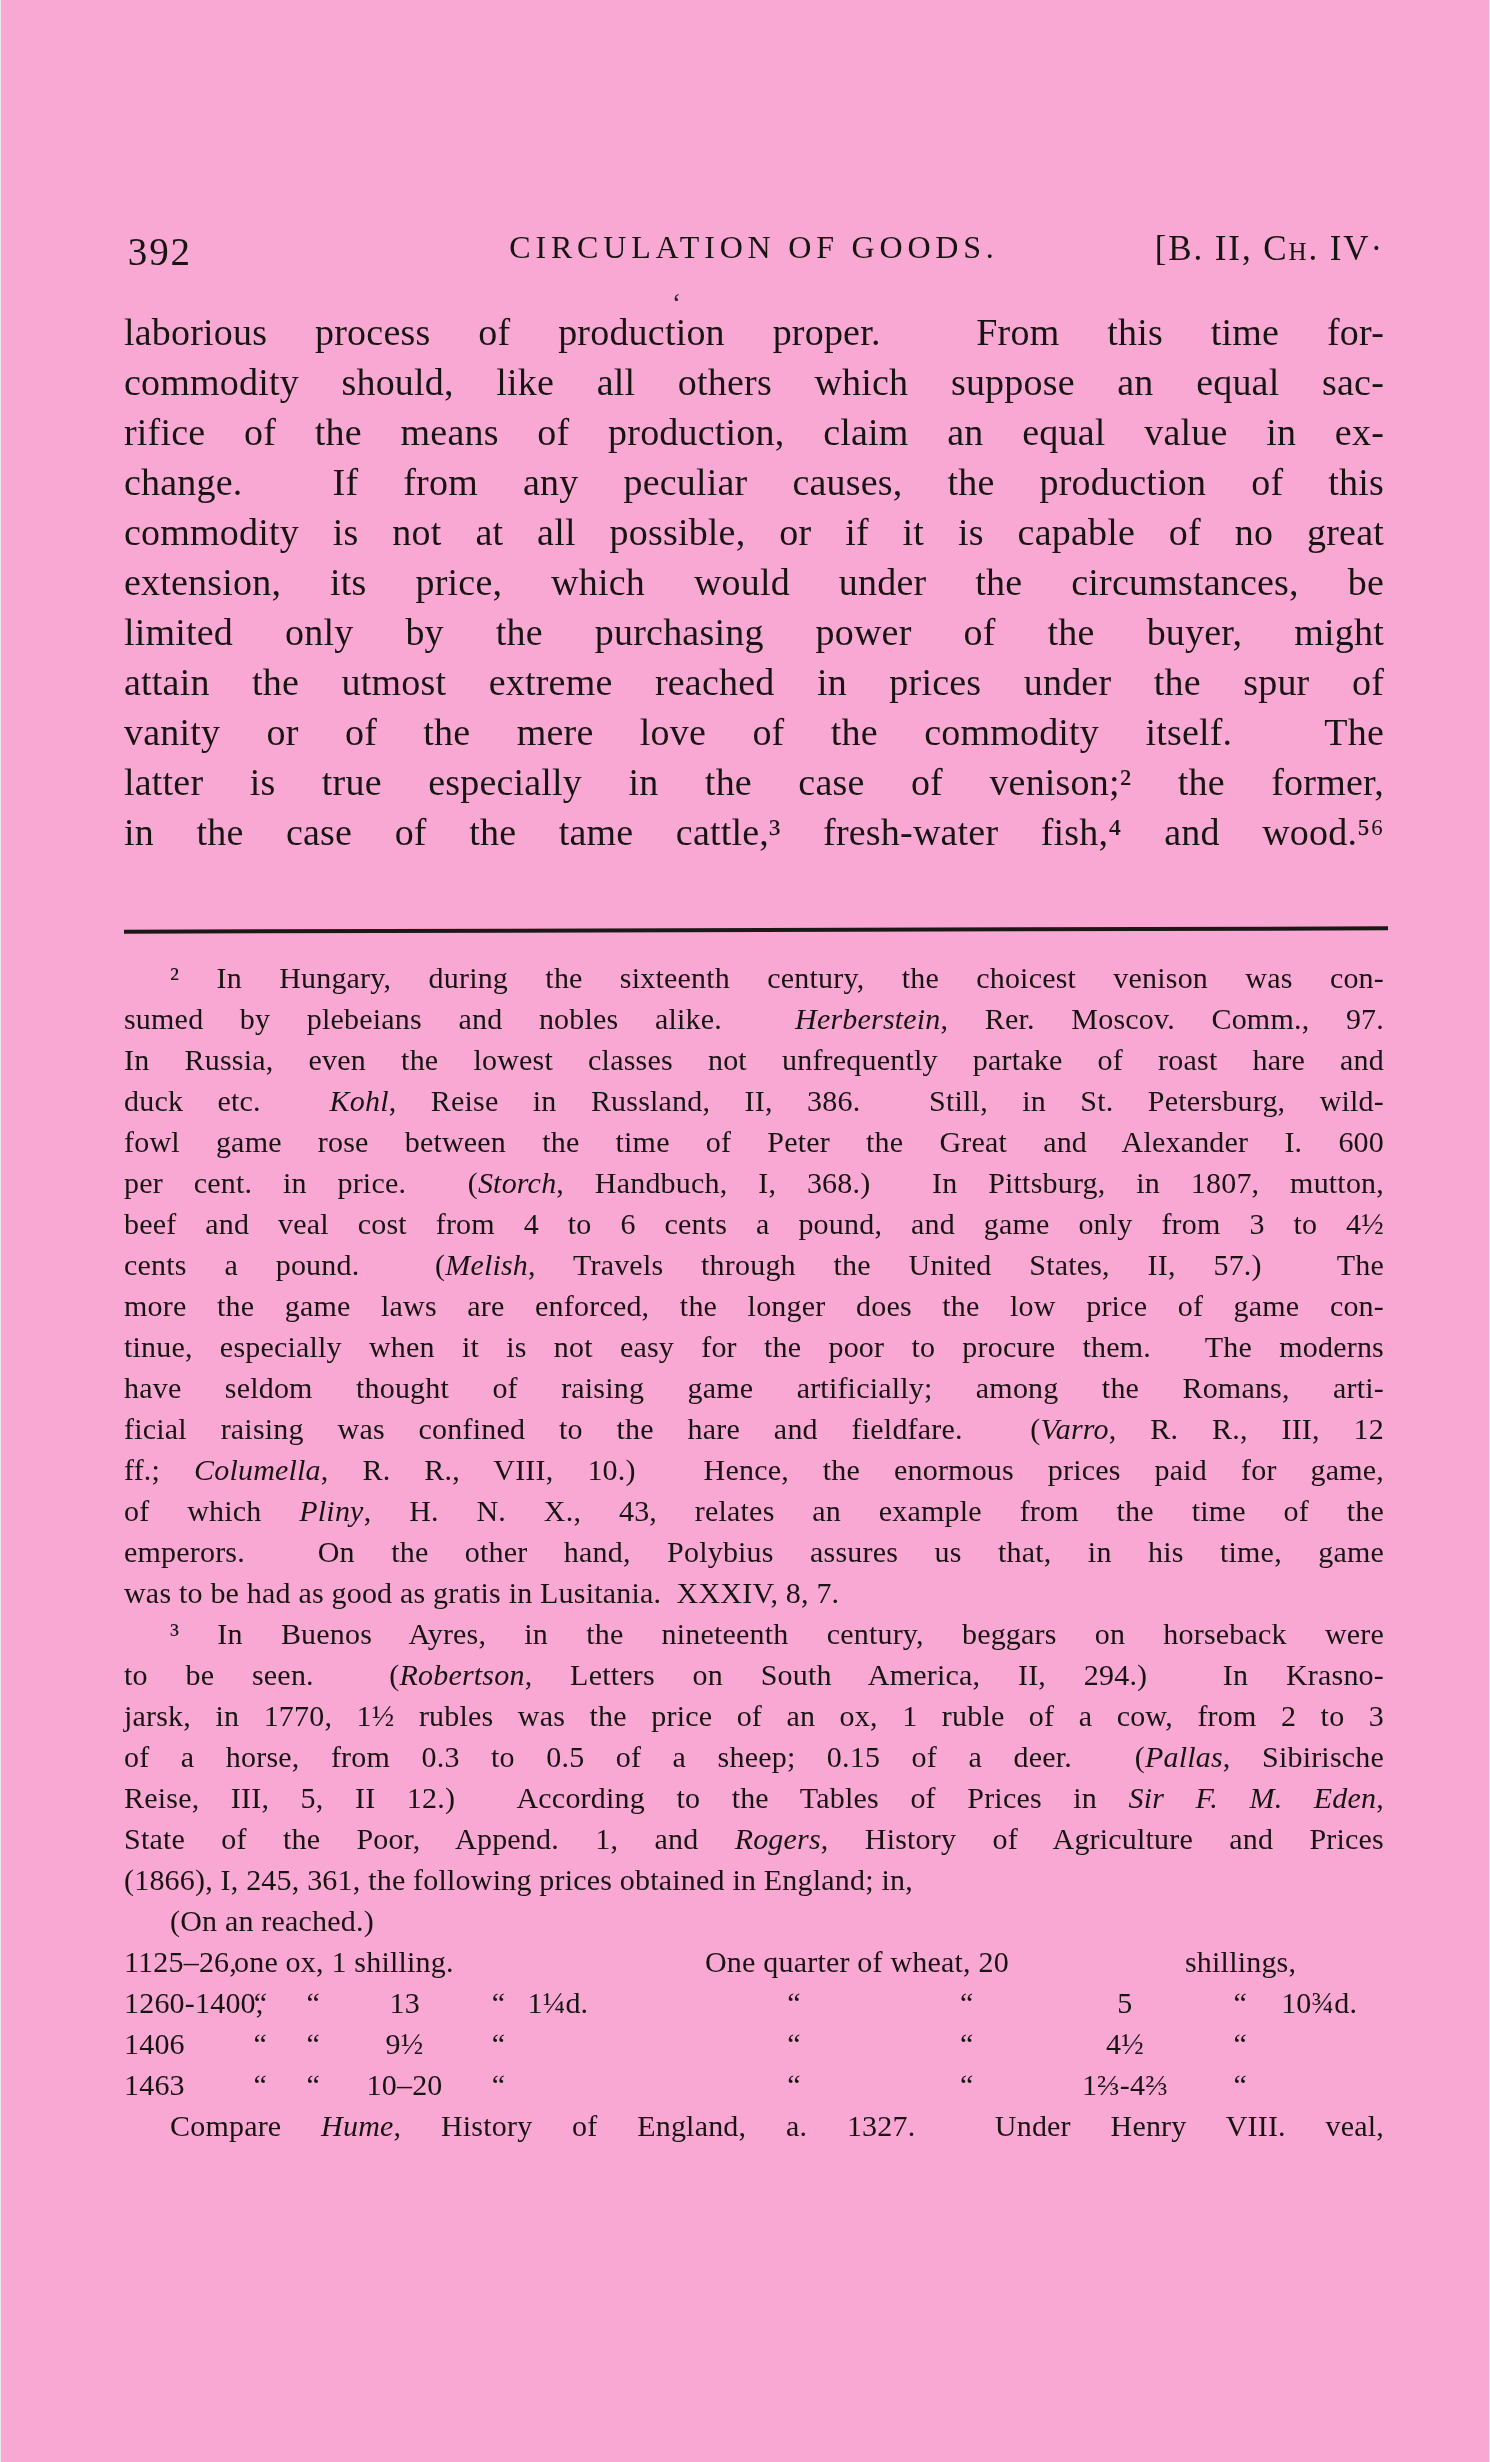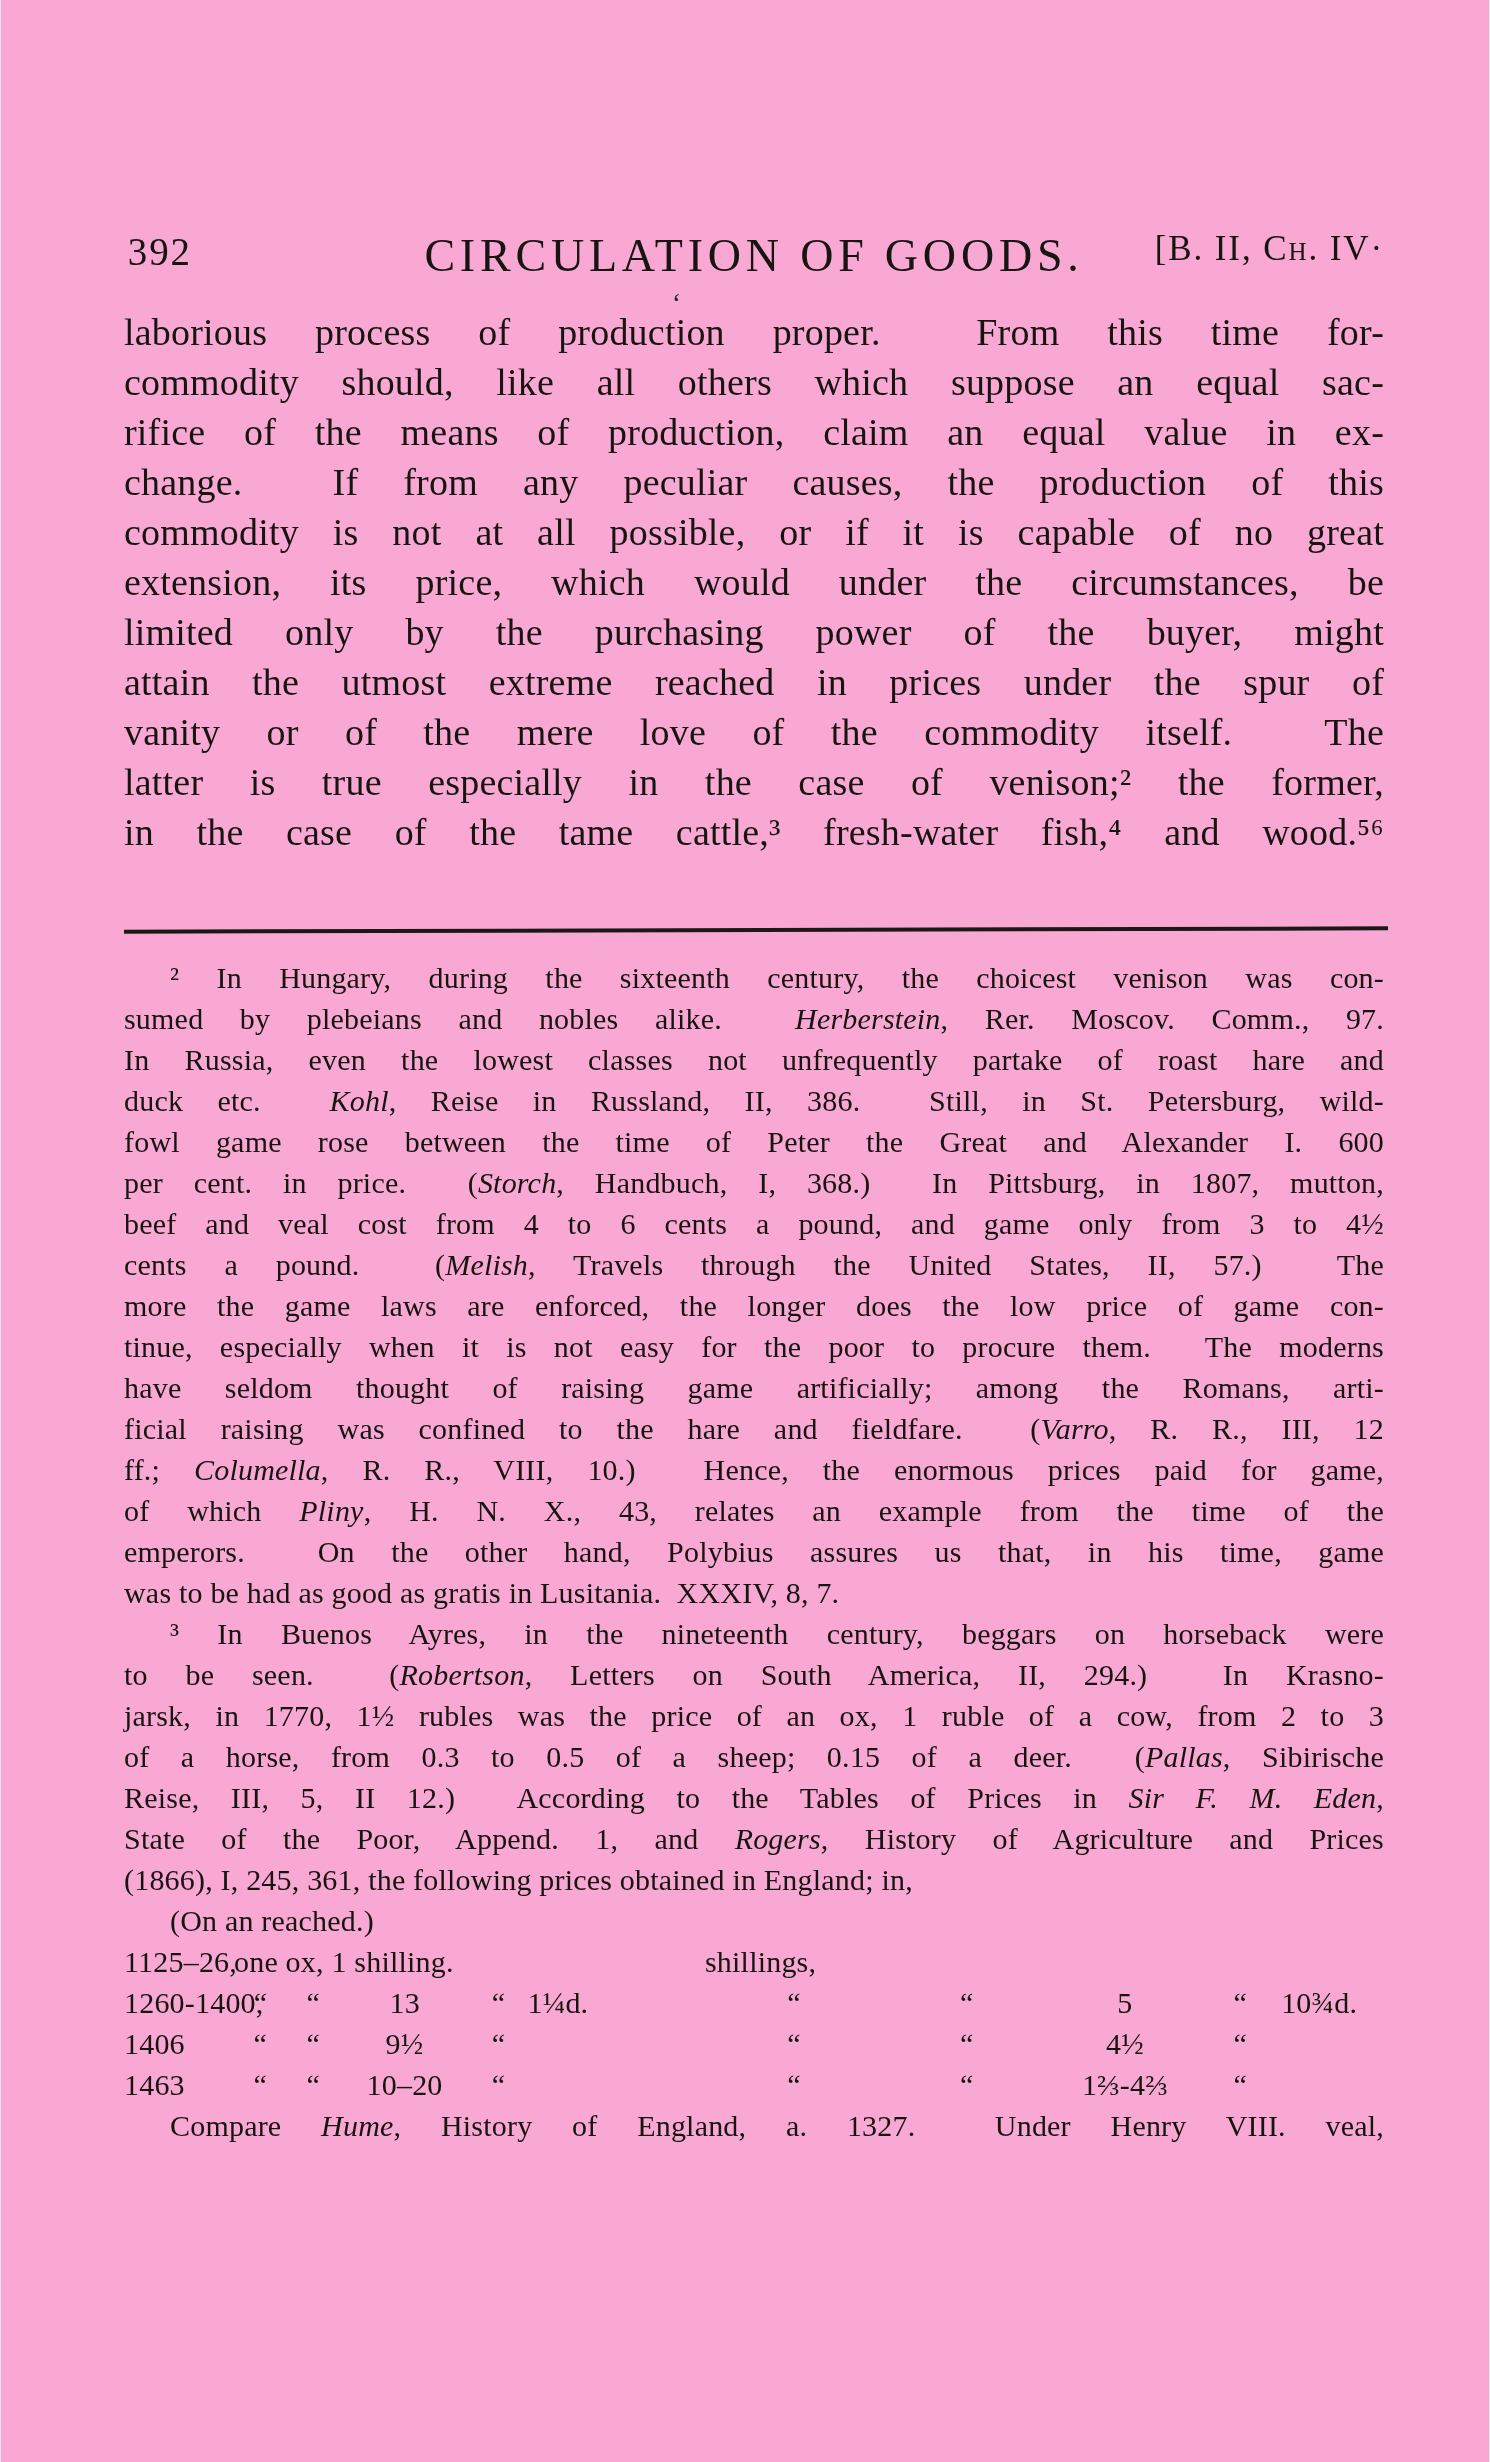--- a/index.html
+++ b/index.html
@@ -18,21 +18,21 @@
     position: absolute;
     top: 225px; left: 123px; width: 1260px;
     height: 58px;
   }
   .pagenum {
     position: absolute; left: 3.8px; top: 3.8px;
     font-size: 39px; letter-spacing: 1.9px;
   }
   .running-title {
     position: absolute; left: 50%; transform: translateX(-50%);
-    top: 3.8px; font-size: 46px; letter-spacing: 4.8px; white-space: nowrap;
+    top: 3.8px; font-size: 32px; letter-spacing: 4.8px; white-space: nowrap;
   }
   .chapter-ref {
     position: absolute; right: 0; top: 3.8px;
     font-size: 35px; font-variant: small-caps; letter-spacing: 1.9px; white-space: nowrap;
   }
   .stray-mark {
     position: absolute; top: 288px; left: 671px;
     font-size: 27px; color:#2a2824;
   }
   
@@ -138,20 +138,21 @@
         <div class="fline just">of a horse, from 0.3 to 0.5 of a sheep; 0.15 of a deer.&nbsp; (<i>Pallas</i>, Sibirische</div>
         <div class="fline just">Reise, III, 5, II 12.)&nbsp; According to the Tables of Prices in <i>Sir F. M. Eden</i>,</div>
         <div class="fline just">State of the Poor, Append. 1, and <i>Rogers</i>, History of Agriculture and Prices</div>
         <div class="fline">(1866), I, 245, 361, the following prices obtained in England; in,</div>
         <div class="fline indent">(On an reached.)</div>
       </div>
 
     <div class="prow prow-first">
       <span>1125–26,</span>
       <span>one ox, 1 shilling.</span>
+      <span>One quarter of wheat, 20</span>
       <span>shillings,</span>
     </div>
 
     <div>
         <div class="prow prow-data">
         <span>1260-1400,</span>
         <span>“</span>
         <span>“</span>
         <span>13</span>
         <span>“</span>

